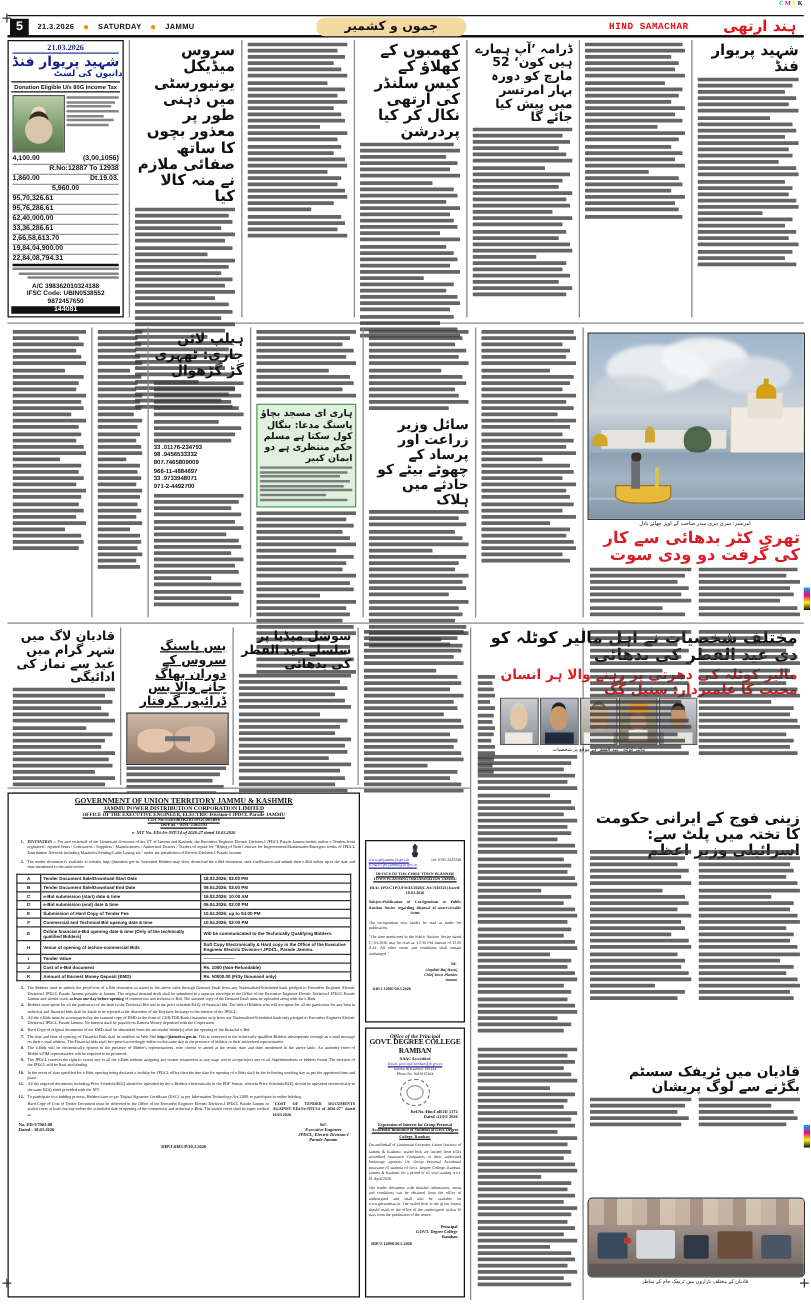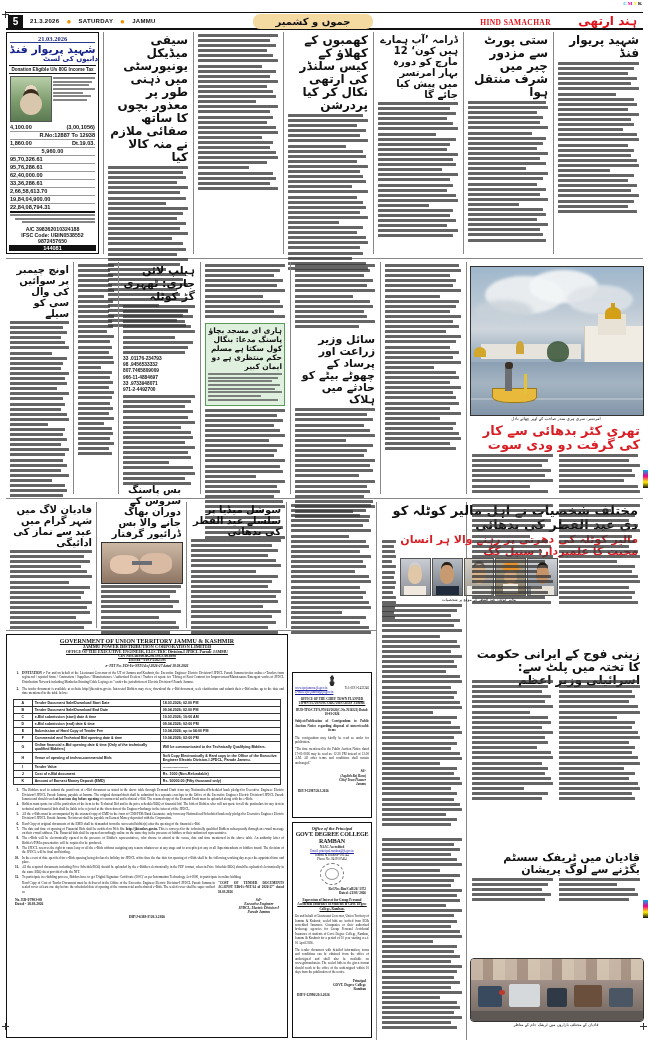--- a/index.html
+++ b/index.html
@@ -21,21 +21,21 @@
   
   #masthead{left:0;top:0;width:649px;height:12px;}
   #cmyk{position:absolute;right:6px;top:1px;font-size:5px;letter-spacing:1px;font-weight:bold;}
   #cmyk i{font-style:normal}
   .c-c{color:#00aeef}.c-m{color:#ec008c}.c-y{color:#fff200}.c-k{color:#000}
   #topbar{left:6px;top:12px;width:637px;height:18px;border-top:1px solid #111;border-bottom:2px solid #111;background:#fff;}
   #pagenum{position:absolute;left:2px;top:2px;width:15px;height:13px;background:#111;color:#fff;font-size:10px;font-weight:bold;text-align:center;line-height:13px;font-family:"Liberation Sans",sans-serif;}
   #dateline{position:absolute;left:24px;top:4px;font-size:6px;font-family:"Liberation Sans",sans-serif;font-weight:bold;letter-spacing:.3px;}
   #dateline span.dot{color:#f39200;font-size:8px;vertical-align:middle;margin:0 5px;}
   #nameplate-ur{position:absolute;left:247px;top:1px;width:120px;height:15px;background:#f4d9a0;border-radius:7px;text-align:center;font-size:10px;line-height:15px;font-weight:bold;}
-  #hindsam{position:absolute;right:92px;top:5px;font-size:7.5px;font-weight:bold;color:#e3121a;font-family:Liberation Serif, serif;letter-spacing:.4px;margin-left:40px;}
+  #hindsam{position:absolute;right:92px;top:5px;font-size:7.5px;font-weight:bold;color:#e3121a;font-family:Liberation Mono, monospace;letter-spacing:.4px;margin-left:40px;}
   #hindsam-ur{position:absolute;right:6px;top:1px;font-size:12px;font-weight:bold;color:#e3121a;}
 
   
   .vr{position:absolute;width:1px;background:#888;}
   .hr{position:absolute;height:1px;background:#888;}
 
   
   #ad-fund{left:6px;top:32px;width:93px;height:222px;border:1px solid #111;background:#fff;}
   #ad-fund .fdate{margin:2px 3px 0;font-size:6.5px;font-weight:bold;text-align:center;border-bottom:1px solid #2b3a8c;color:#1b2a7a;}
   #ad-fund .ftitle{color:#16238c;font-weight:bold;font-size:11px;text-align:center;line-height:11px;margin-top:1px;}
@@ -171,21 +171,21 @@
         <div class="ln s w94"></div>
         <div class="ln s w86"></div>
     </div>
     <div class="acct">A/C  398362010324188</div>
     <div class="acct">IFSC Code: UBIN0538552</div>
     <div class="acct">9872457650</div>
     <div class="phone">144081</div>
   </div>
 
   <div class="story" style="left:106px;top:34px;width:84px;height:218px;">
-    <div class="sthead ur">سیفی میڈیکل یونیورسٹی میں ذہنی طور پر معذور بچوں کا ساتھ صفائی ملازم نے منہ کالا کیا</div>
+    <div class="sthead ur">سروس میڈیکل یونیورسٹی میں ذہنی طور پر معذور بچوں کا ساتھ صفائی ملازم نے منہ کالا کیا</div>
     <div class="lines">
       <div class="ln w100"></div>
         <div class="ln w94"></div>
         <div class="ln w97"></div>
         <div class="ln w86"></div>
       <div class="ln w100"></div>
         <div class="ln w90"></div>
         <div class="ln w97"></div>
         <div class="ln w72"></div>
       <div class="ln w100"></div>
@@ -282,21 +282,21 @@
         <div class="ln w100"></div>
         <div class="ln w90"></div>
         <div class="ln w94"></div>
       <div class="ln w80"></div>
         <div class="ln w97"></div>
         <div class="ln w100"></div>
     </div>
   </div>
 
   <div class="story" style="left:376px;top:34px;width:84px;height:218px;">
-    <div class="sthead ur small">ڈرامہ ’آپ ہمارے ہیں کون‘ 21 مارچ کو دورہ بہار امرتسر میں پیش کیا جائے گا</div>
+    <div class="sthead ur small">ڈرامہ ’آپ ہمارے ہیں کون‘ 25 مارچ کو دورہ بہار امرتسر میں پیش کیا جائے گا</div>
     <div class="lines">
       <div class="ln w100"></div>
         <div class="ln w90"></div>
         <div class="ln w97"></div>
         <div class="ln w86"></div>
       <div class="ln w94"></div>
         <div class="ln w100"></div>
         <div class="ln w72"></div>
         <div class="ln w97"></div>
       <div class="ln w90"></div>
@@ -315,21 +315,20 @@
         <div class="ln w94"></div>
         <div class="ln w90"></div>
         <div class="ln w97"></div>
       <div class="ln w86"></div>
         <div class="ln w100"></div>
         <div class="ln w94"></div>
     </div>
   </div>
 
   <div class="story" style="left:466px;top:34px;width:84px;height:218px;">
-    <div class="sthead ur">ستی پورٹ سے مزدور چیر میں شرف منتقل ہوا</div>
     <div class="lines">
       <div class="ln w97"></div>
         <div class="ln w100"></div>
         <div class="ln w86"></div>
         <div class="ln w94"></div>
       <div class="ln w90"></div>
         <div class="ln w100"></div>
         <div class="ln w80"></div>
         <div class="ln w97"></div>
       <div class="ln w94"></div>
@@ -393,21 +392,20 @@
 
   <div class="vr" style="left:73px;top:262px;height:232px;"></div>
   <div class="vr" style="left:118px;top:262px;height:232px;"></div>
   <div class="vr" style="left:200px;top:262px;height:232px;"></div>
   <div class="vr" style="left:290px;top:262px;height:232px;"></div>
   <div class="vr" style="left:380px;top:262px;height:232px;"></div>
   <div class="vr" style="left:466px;top:262px;height:232px;"></div>
   <div class="hr" style="left:6px;top:498px;width:637px;"></div>
 
   <div class="story" style="left:8px;top:264px;width:63px;height:228px;">
-    <div class="sthead ur small">اونچ چیمبر پر سوائیں کی وال سی کو سیلے</div>
     <div class="lines">
       <div class="ln w100"></div>
         <div class="ln w90"></div>
         <div class="ln w97"></div>
         <div class="ln w86"></div>
       <div class="ln w94"></div>
         <div class="ln w100"></div>
         <div class="ln w72"></div>
         <div class="ln w97"></div>
       <div class="ln w90"></div>
@@ -477,21 +475,21 @@
       <div class="ln w94"></div>
         <div class="ln w97"></div>
         <div class="ln w90"></div>
         <div class="ln w100"></div>
       <div class="ln w86"></div>
         <div class="ln w94"></div>
     </div>
   </div>
 
   <div class="story" style="left:121px;top:264px;width:76px;height:228px;">
-    <div class="sthead ur" style="font-size:11px">ہیلپ لائن جاری: ٹھہری گڑ کوٹلہ</div>
+    <div class="sthead ur" style="font-size:11px">ہیلپ لائن جاری: ٹھہری گڑ گڑھوال</div>
     <div class="lines">
       <div class="ln w100"></div>
         <div class="ln w90"></div>
         <div class="ln w97"></div>
         <div class="ln w86"></div>
       <div class="ln w94"></div>
         <div class="ln w100"></div>
         <div class="ln w72"></div>
         <div class="ln w97"></div>
       <div class="ln w90"></div>
@@ -747,21 +745,21 @@
         <div class="ln w100"></div>
         <div class="ln w90"></div>
     </div>
     <div class="photo-block" style="position:relative;left:0;top:2px;width:100%;height:42px;background:
         linear-gradient(#6d747c,#9aa2ab 45%,#4e545c);">
       <div style="position:absolute;left:4%;top:28%;width:92%;height:62%;background:repeating-linear-gradient(90deg,#c9b89a 0 6%,#8d7c62 6% 12%);opacity:.85"></div>
       <div style="position:absolute;left:0;top:0;width:100%;height:30%;background:#b8c4cf;opacity:.7"></div>
     </div>
   </div>
 
-  <div class="story" style="left:99px;top:484px;width:84px;height:122px;">
+  <div class="story" style="left:99px;top:512px;width:84px;height:122px;text-decoration:underline;">
     <div class="sthead ur small">بس پاسنگ سروس کے دوران بھاگ جانے والا بس ڈرائیور گرفتار</div>
     <div class="photo-block" style="position:relative;left:0;top:1px;width:100%;height:40px;background:linear-gradient(#cdb8a6,#8e7563);">
       <div style="position:absolute;left:10%;top:30%;width:36%;height:48%;background:#e3c5ae;border-radius:40%;"></div>
       <div style="position:absolute;left:48%;top:26%;width:40%;height:52%;background:#d9bba3;border-radius:40%;"></div>
       <div style="position:absolute;left:38%;top:44%;width:24%;height:10%;background:#6b6f75;"></div>
     </div>
     <div class="lines" style="margin-top:2px">
       <div class="ln w100"></div>
         <div class="ln w94"></div>
         <div class="ln w86"></div>

